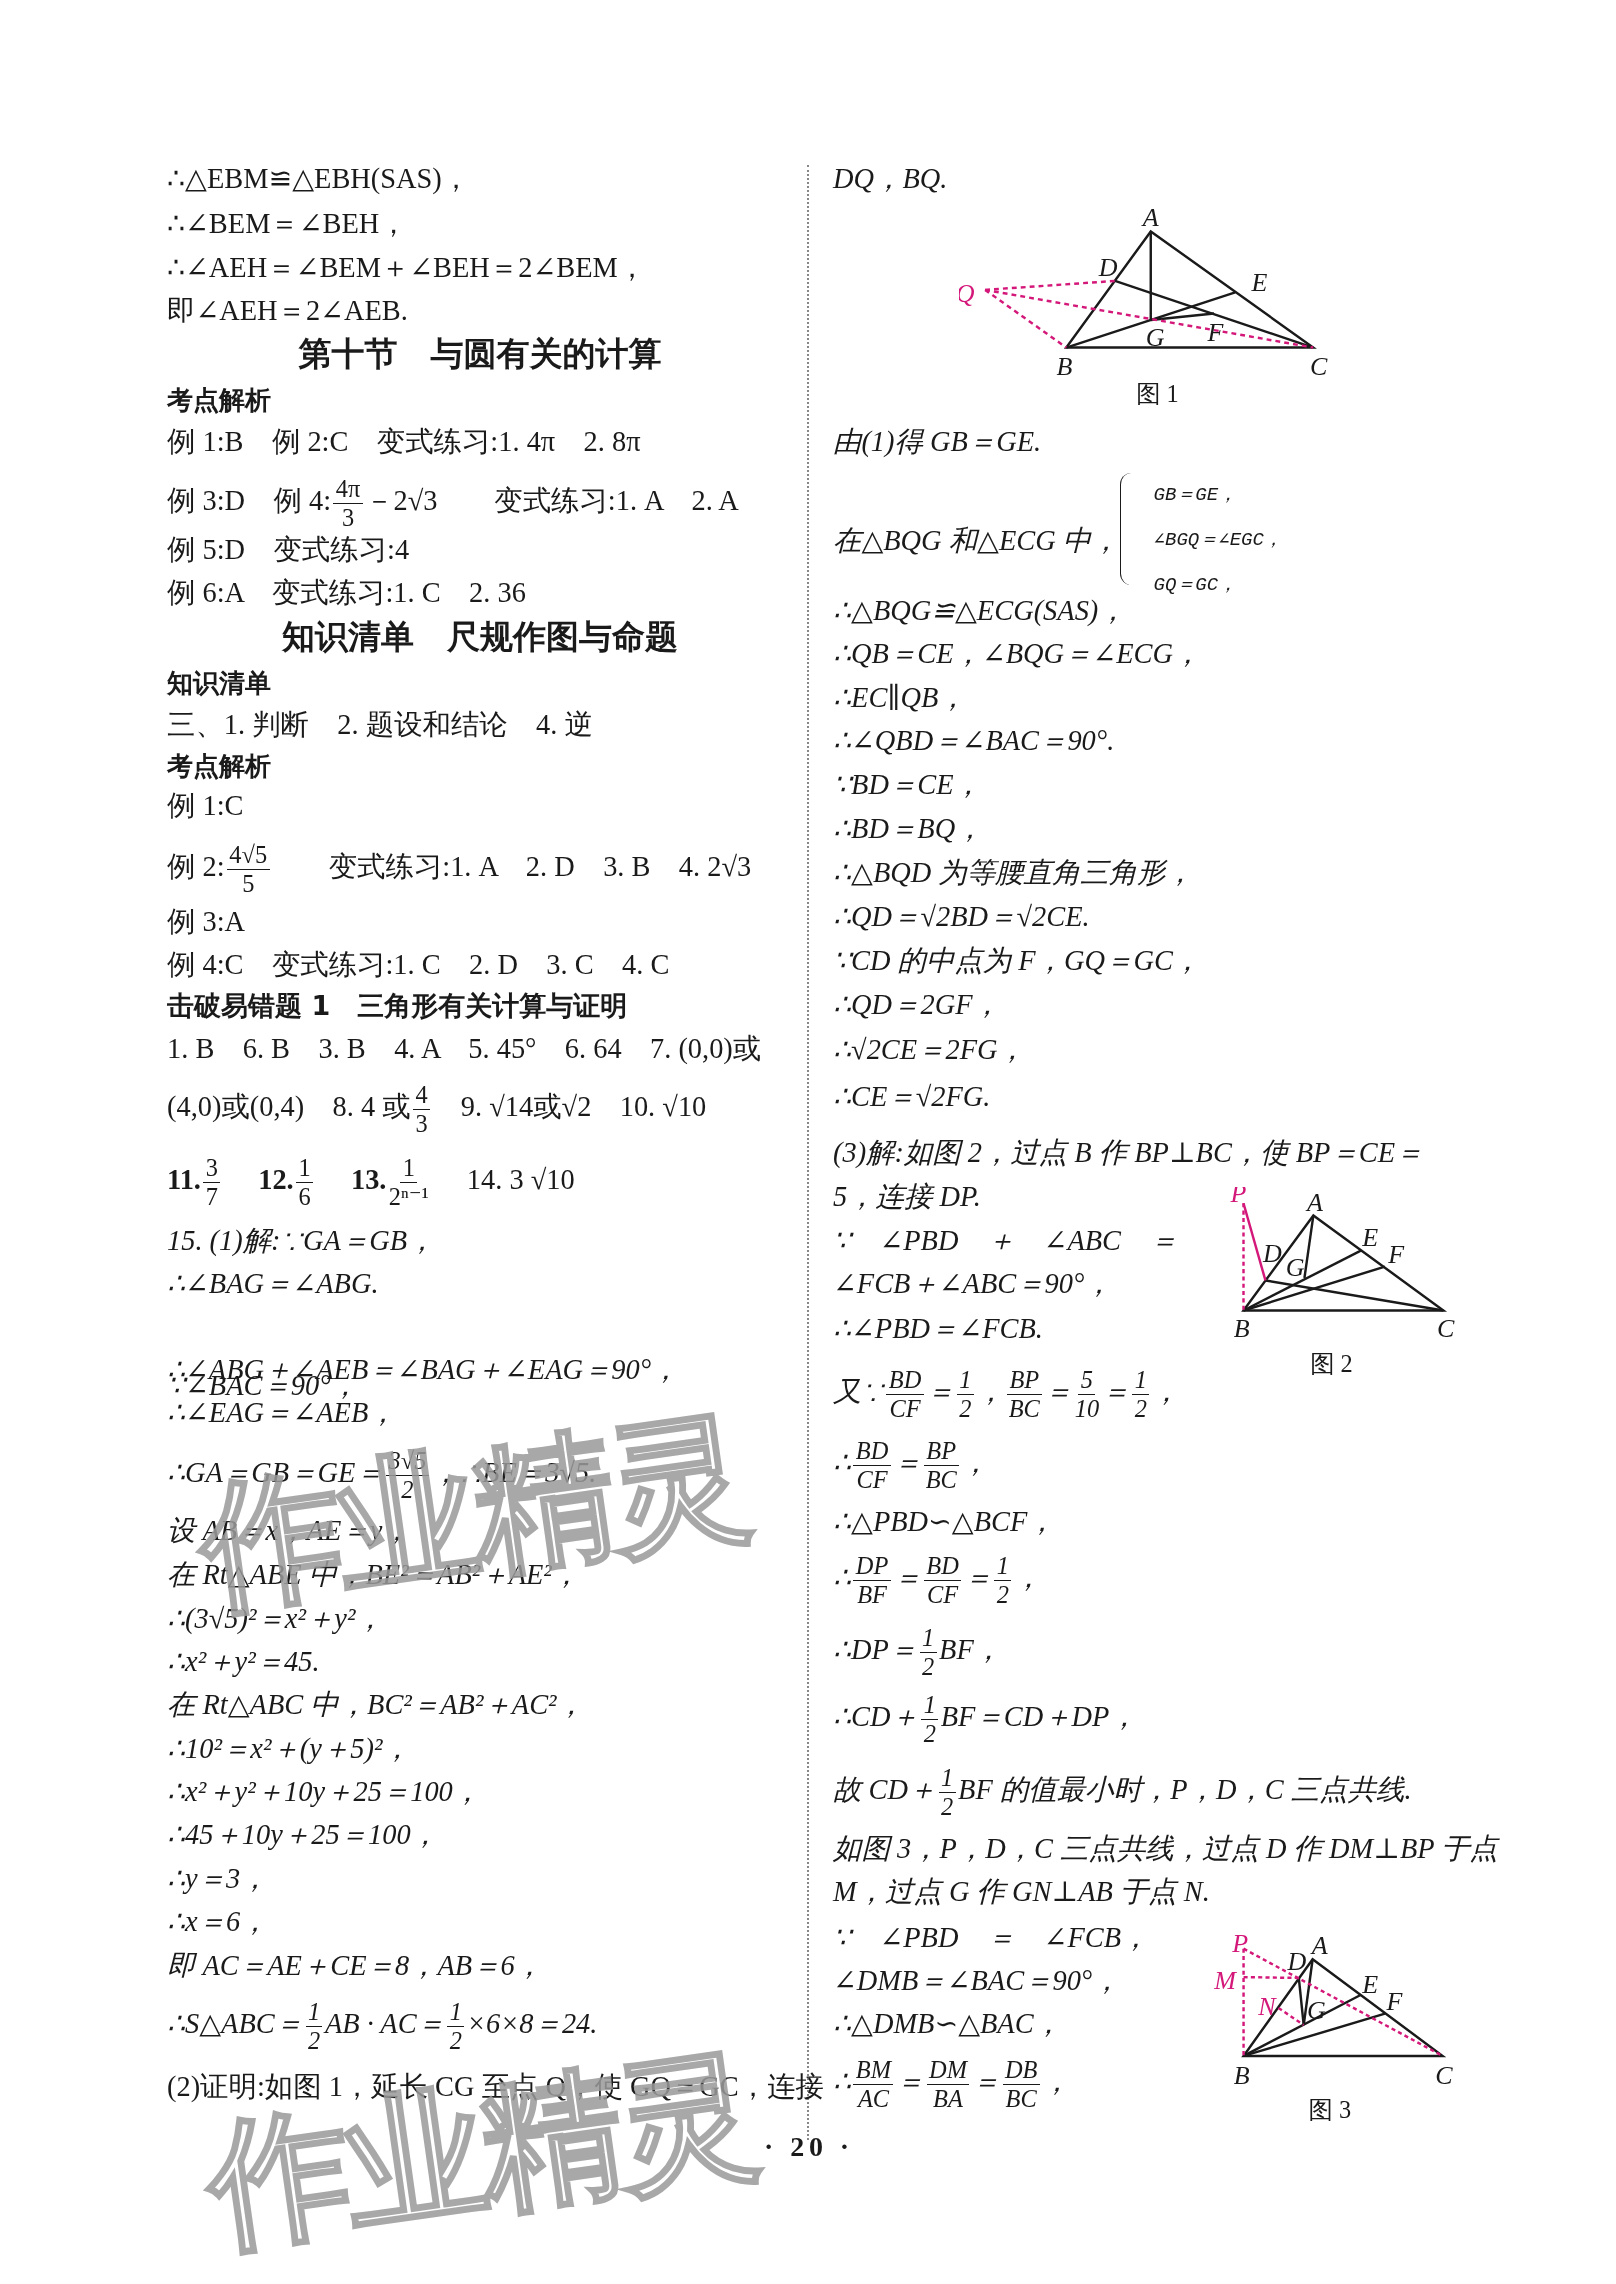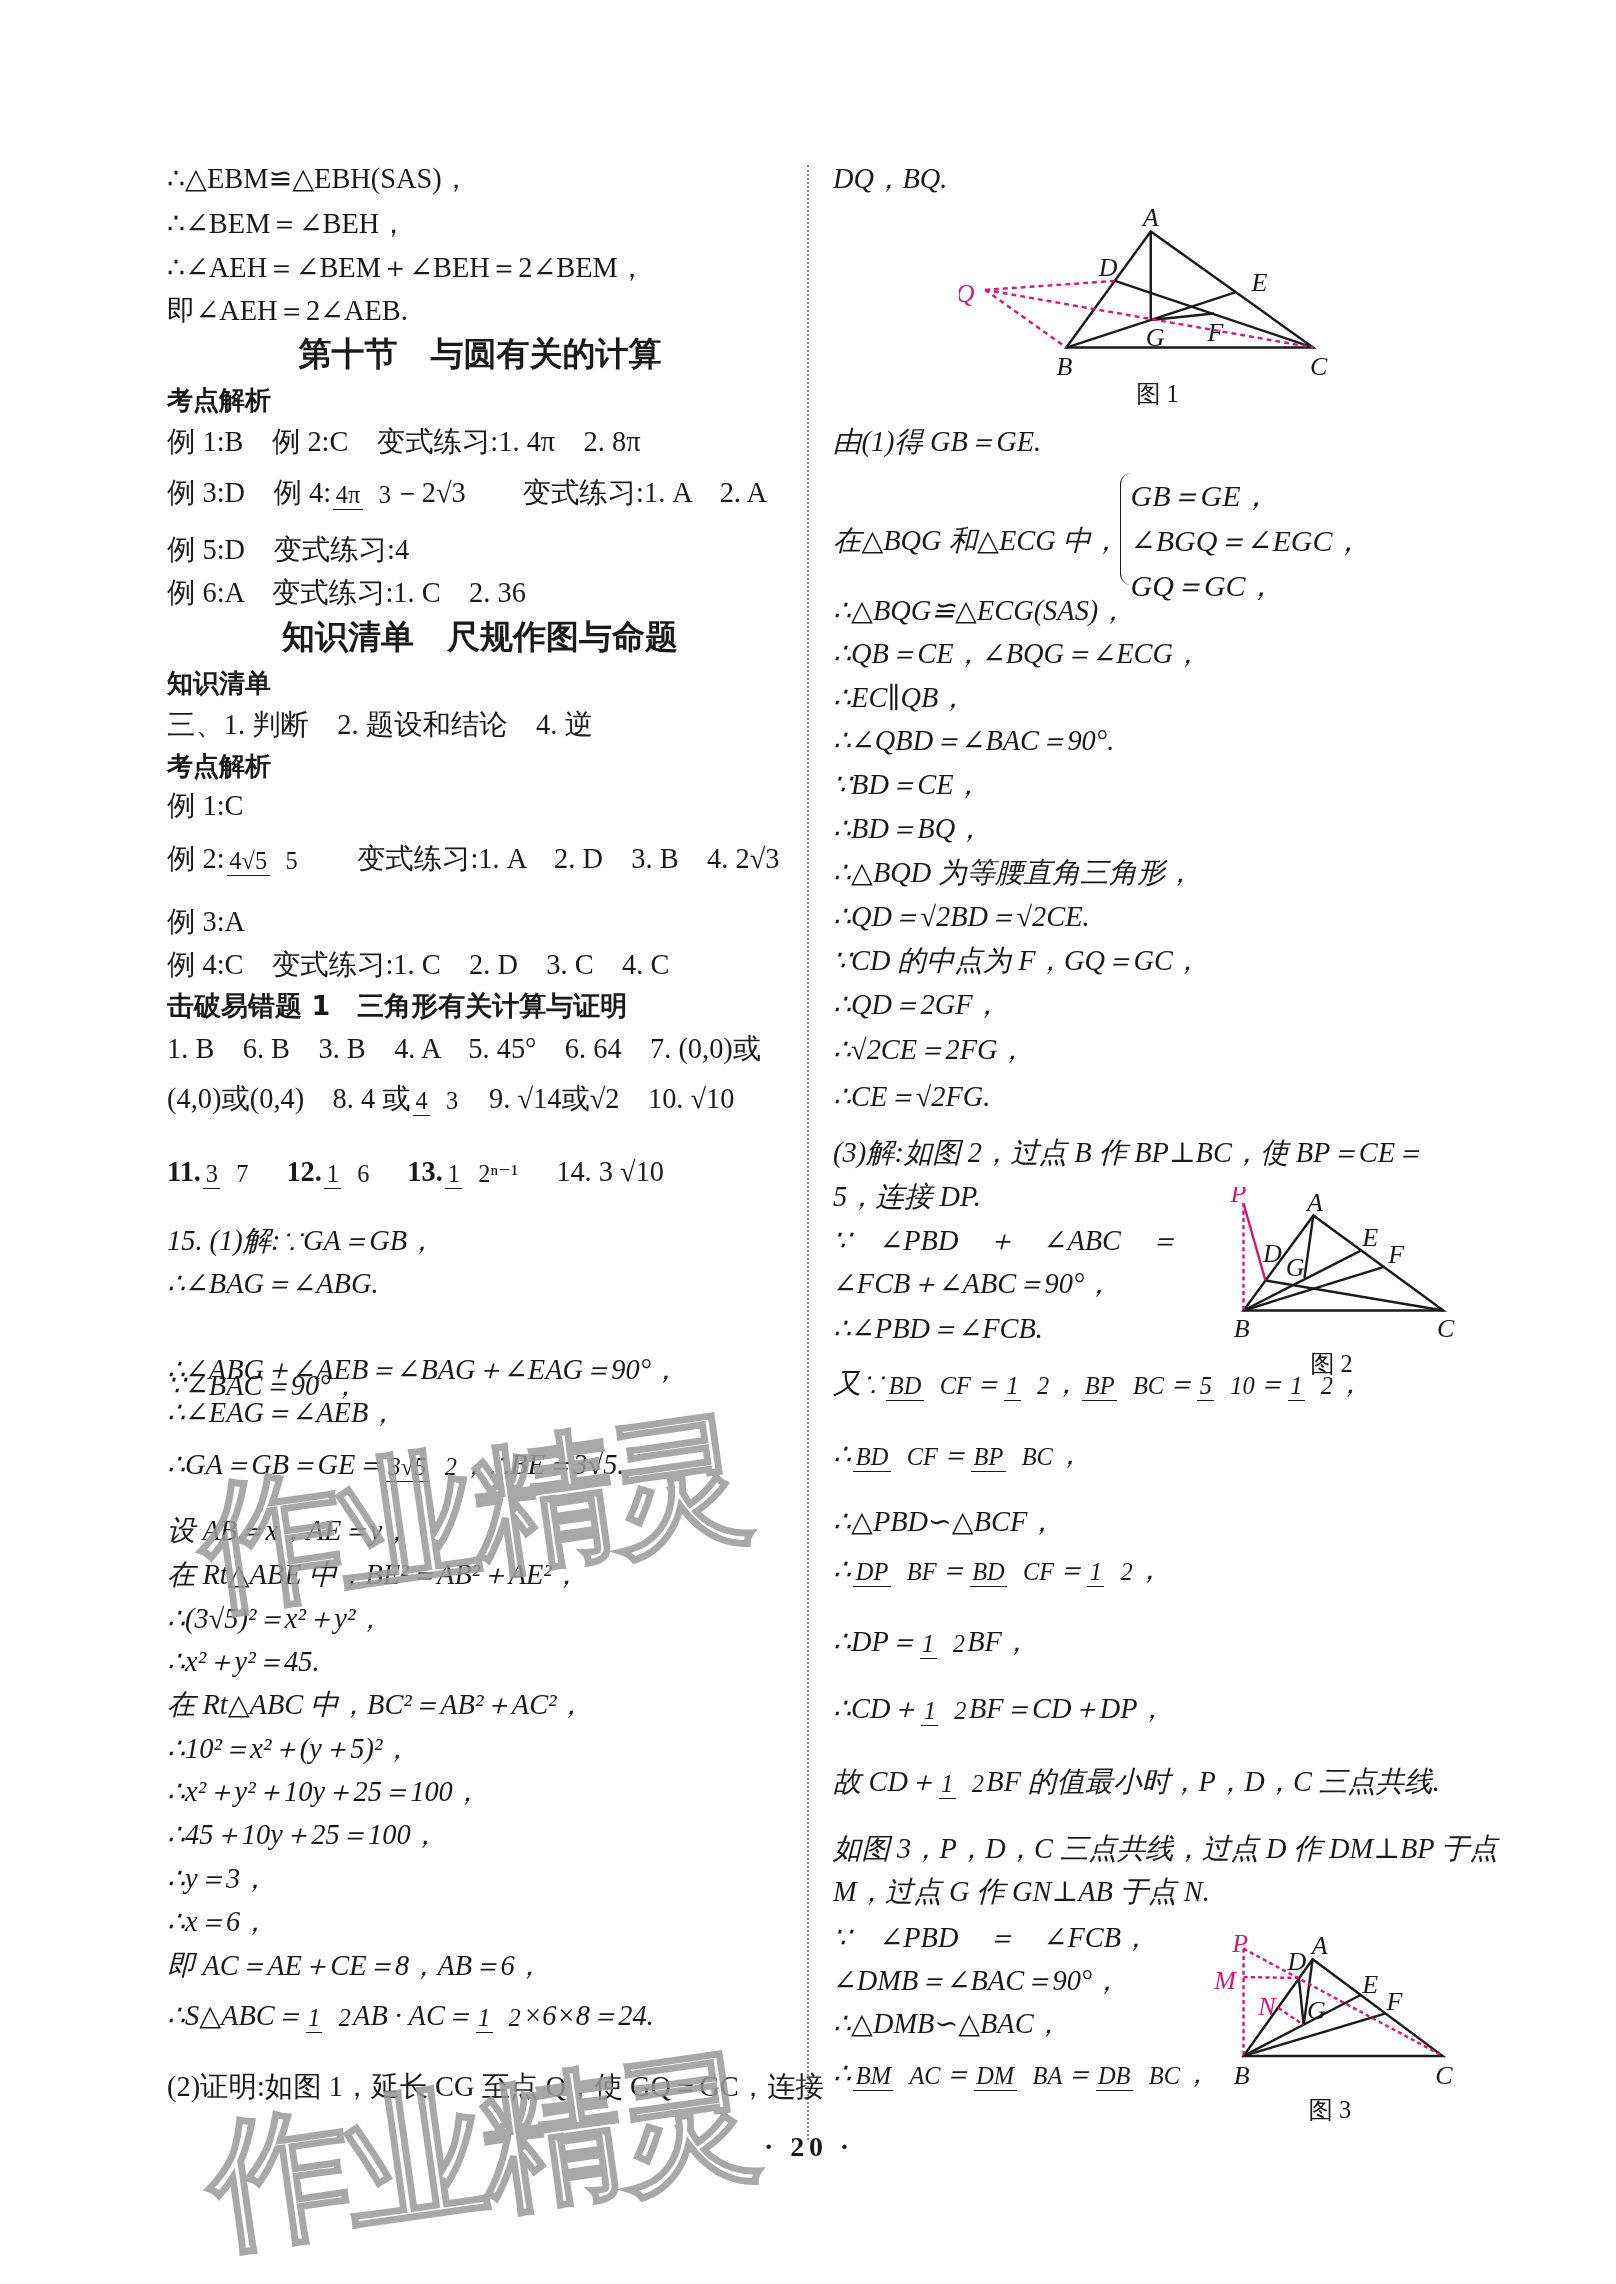--- a/index.html
+++ b/index.html
@@ -10,29 +10,29 @@
   .col-right { left: 833px; width: 634px; }
   .ln { position: absolute; left: 0; white-space: nowrap; font-size: 28.4px; line-height: 36px; }
   .ln i, .m { font-style: italic; }
   .bs { font-weight: bold; }
   .sec-title { position: absolute; left: 0; width: 100%; text-align: center; font-size: 33px;
                font-weight: bold; font-family: "DejaVu Sans", "Liberation Sans", sans-serif; line-height: 41px; }
   .sub-title { position: absolute; left: 0; width: 100%; font-size: 27px;
                font-weight: bold; font-family: "DejaVu Sans", "Liberation Sans", sans-serif; line-height: 36px; }
   .heading { position: absolute; left: 0; font-size: 26px; font-weight: bold;
              font-family: "DejaVu Sans", "Liberation Sans", sans-serif; line-height: 36px; }
-  .frac { display: inline-flex; align-items: center; vertical-align: middle;
-          font-size: 24.4px; line-height: 28px; margin: 0 2.4px; gap: 16px; }
+  .frac { display: inline-flex; flex-direction: column; align-items: center; vertical-align: middle;
+          font-size: 24.4px; line-height: 28px; margin: 0 2.4px; }
   .frac .num { border-bottom: 1.6px solid #1a1a1a; padding: 0 2.4px; }
   .divider { position: absolute; left: 807px; top: 165px; height: 1975px; border-left: 2.4px dotted #888; }
   .page-num { position: absolute; left: 764px; top: 2131px; font-size: 28px; font-weight: bold; letter-spacing: 4.9px; }
   .brace-wrap { display: inline-block; position: relative; vertical-align: middle; }
   .brace { position: absolute; left: 0; top: 0; width: 14.6px; height: 112px; border-left: 1.6px solid #1a1a1a;
            border-radius: 11.4px 0 0 11.4px; }
-  .brace-lines { margin-left: 11px; line-height: 45px; font-size: 30px; }
+  .brace-lines { margin-left: 34px; line-height: 45px; font-size: 19px; font-family: Liberation Mono, monospace; }
   .fig { position: absolute; }
   .fig text { font-family: "Liberation Serif", serif; font-style: italic; font-size: 32px; fill: #1a1a1a; }
   .fig text.pink { fill: #d4187a; }
   .fig text.cap { font-style: normal; font-size: 30px; }
   .watermark { position: absolute; font-family: "DejaVu Sans", sans-serif; font-weight: bold; font-size: 142px;
                color: transparent; -webkit-text-stroke: 2.4px #9a9a9a; transform: rotate(-8deg); letter-spacing: -4.9px;
                opacity: 0.85; }
 </style>
 </head>
 <body>

